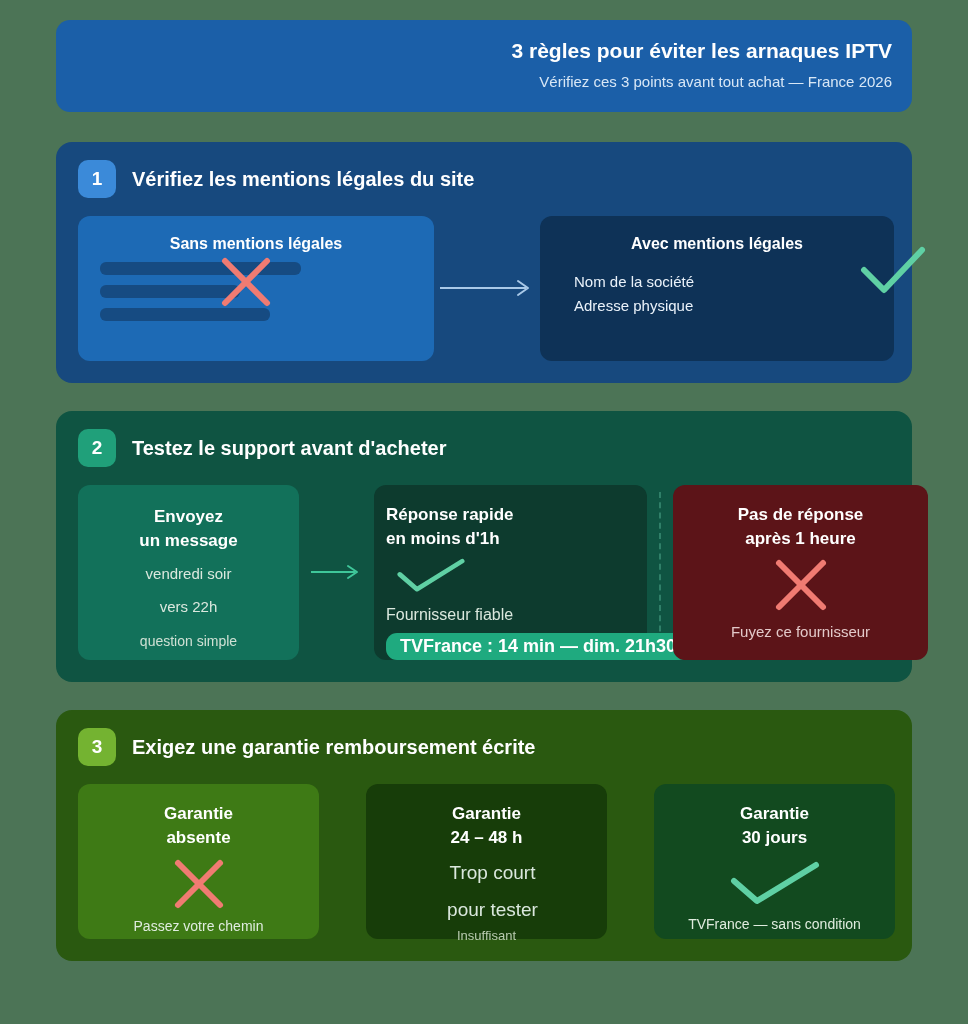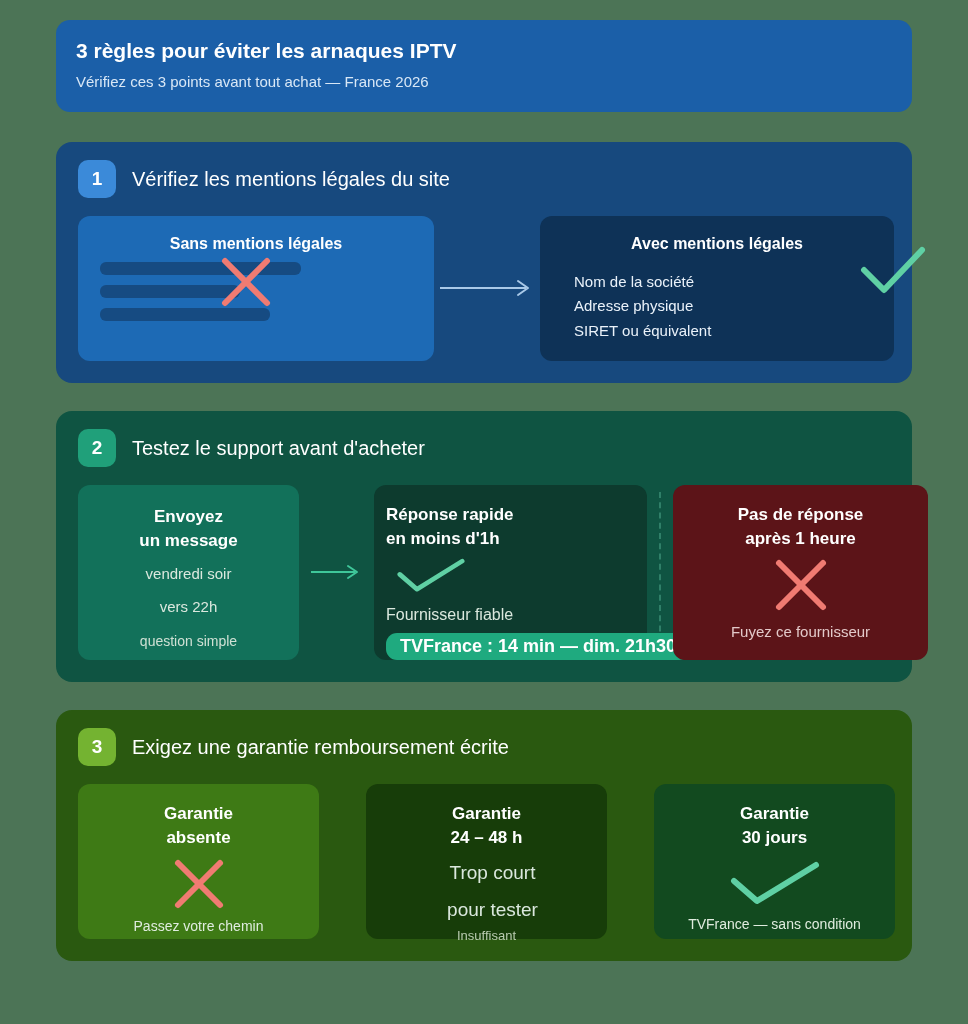--- a/index.html
+++ b/index.html
@@ -19,21 +19,21 @@
     height: 1024px;
     box-sizing: border-box;
     padding: 20px 56px;
   }
 
   
   .header {
     background: #1b5fa8;
     border-radius: 14px;
     padding: 18px 20px 20px;
-    text-align: left;
+    text-align: right;
     margin-bottom: 30px;
   }
   .header-title {
     color: #ffffff;
     font-size: 21px;
     font-weight: bold;
     line-height: 1.25;
     margin: 0 0 8px;
   }
   .header-sub {
@@ -63,21 +63,21 @@
     align-items: center;
     justify-content: center;
     color: #ffffff;
     font-size: 19px;
     font-weight: bold;
     flex: 0 0 auto;
   }
   .section-title {
     color: #ffffff;
     font-size: 20px;
-    font-weight: normal;
+    font-weight: bold;
     line-height: 1.2;
   }
   .row {
     display: flex;
     align-items: stretch;
   }
   .card {
     border-radius: 12px;
     box-sizing: border-box;
     position: relative;
@@ -289,21 +289,20 @@
           <line x1="2" y1="10" x2="88" y2="10" stroke="#a9c9e8" stroke-width="2"></line>
           <polyline points="80,3 90,10 80,17" fill="none" stroke="#a9c9e8" stroke-width="2" stroke-linecap="round" stroke-linejoin="round"></polyline>
         </svg>
       </div>
 
       <div class="card card-legal">
         <div class="card-title">Avec mentions légales</div>
         <ul class="legal-list">
           <li>Nom de la société</li>
           <li>Adresse physique</li>
-          <li>SIRET ou équivalent</li>
         </ul>
         <svg class="check-legal" viewBox="0 0 66 50">
           <polyline points="4,24 24,44 62,4" fill="none" stroke="#5fd0a4" stroke-width="6" stroke-linecap="round" stroke-linejoin="round"></polyline>
         </svg>
       </div>
 
     </div>
   </div>
 
   <div class="section sec2">

